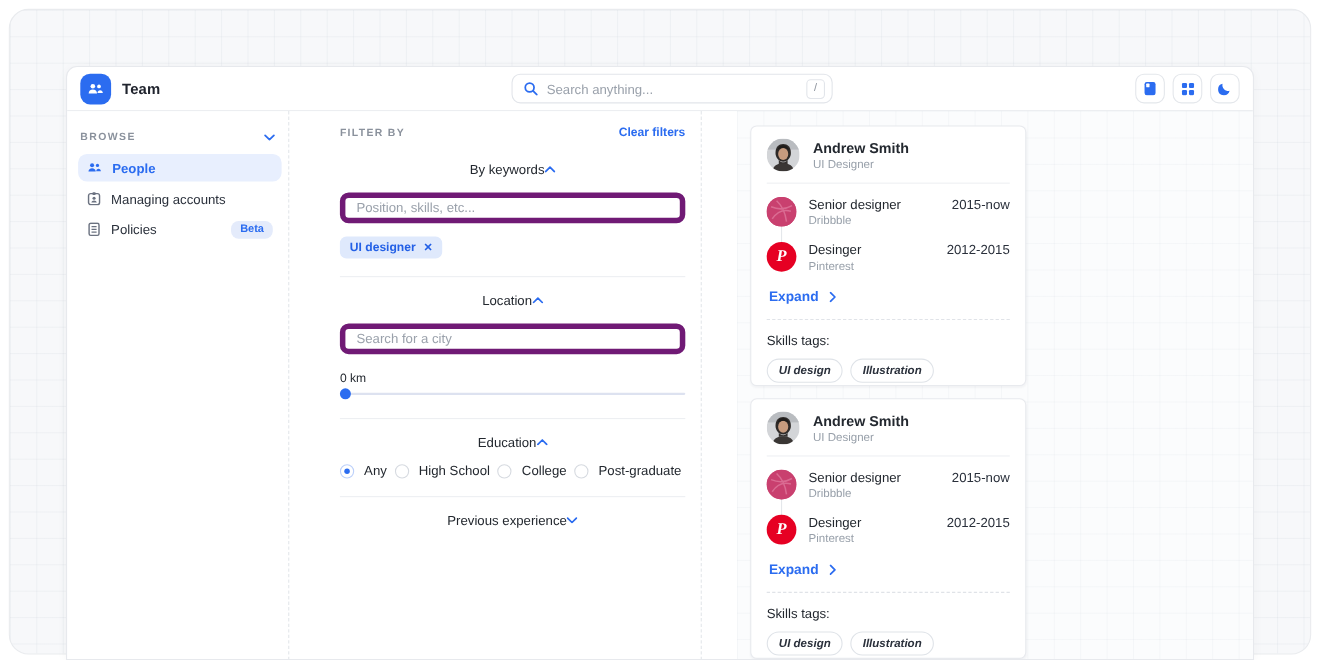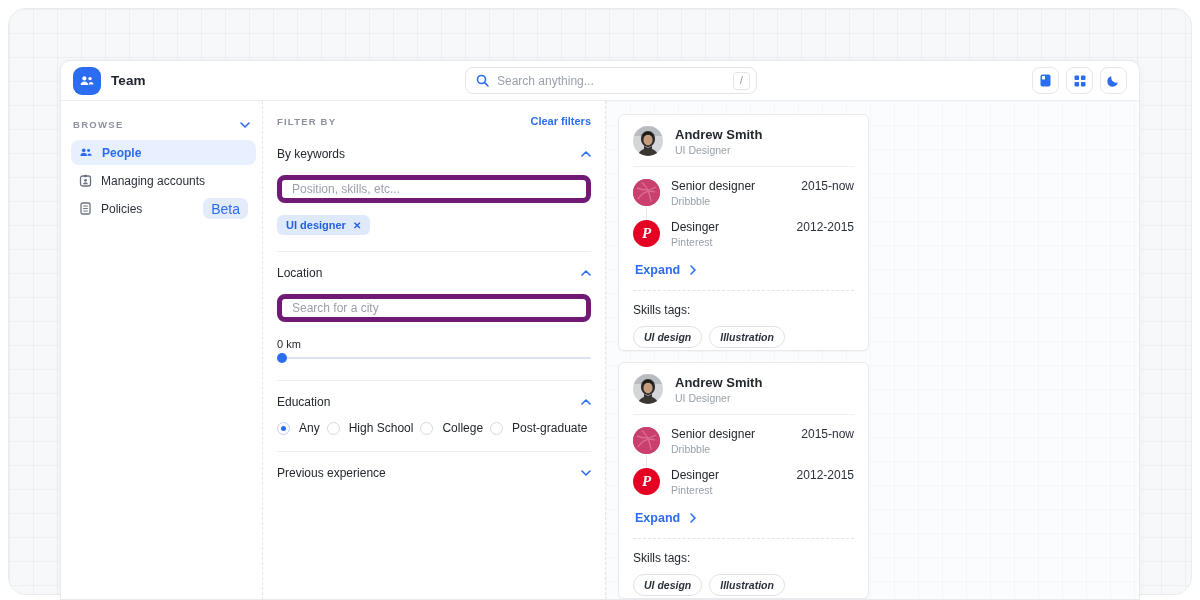--- a/index.html
+++ b/index.html
@@ -32,41 +32,41 @@
   .search input::placeholder { color:#9aa1ab; }
   .kbd { min-width:17px; height:18px; border:1px solid #e2e5ea; border-radius:4px;
     font-size:10px; color:#8b919b; display:flex; align-items:center;
     justify-content:center; padding:0 4px; }
   .topbar-actions { margin-left:auto; display:flex; gap:7px; }
   .icon-btn { width:27px; height:27px; border:1px solid #e4e7eb; border-radius:8px;
     background:#fff; display:flex; align-items:center; justify-content:center;
     cursor:pointer; }
 
   
-  .body-row { display:flex; height:499px; }
+  .body-row { display:flex; height:499px;gap:32px; }
   .sidebar { width:202px; padding:12px 6px 0 10px; border-right:1px dashed #e3e6ea; }
   .browse-head { display:flex; align-items:center; justify-content:space-between;
     padding:6px 6px 10px 2px; }
   .browse-label { font-size:9.5px; font-weight:700; color:#8a919c; letter-spacing:1.3px; }
   .nav-item { display:flex; align-items:center; gap:9px; height:25px;
     border-radius:8px; padding:0 8px; margin-bottom:3px; font-size:12px;
     color:#2a303b; cursor:pointer; }
   .nav-item.active { background:#e8effe; color:#2b6cf0; font-weight:700; }
   .nav-item .grow { flex:1; }
-  .badge { background:#e4ebfb; color:#2b6cf0; font-size:14px; font-weight:400;
+  .badge { background:#e4ebfb; color:#2b6cf0; font-size:10px; font-weight:700;
     border-radius:7px; padding:2.5px 8px; }
 
   
   .filters { width:343px; padding:14px 14px 0 14px; border-right:1px dashed #e3e6ea;
     position:relative; }
   .filters-head { display:flex; align-items:center; justify-content:space-between;
     margin-bottom:20px; }
   .filters-label { font-size:9.5px; font-weight:700; color:#8a919c; letter-spacing:1.2px; }
   .link { color:#2b6cf0; font-size:11px; font-weight:700; cursor:pointer; }
-  .section-head { display:flex; align-items:center; justify-content:space-between;
+  .section-head { display:flex; align-items:center; justify-content:center;
     font-size:12px; font-weight:400; color:#23282f; cursor:pointer; }
   .text-input { margin-top:14px; height:28px; width:100%; border:5px solid #701a75;
     border-radius:8px; padding:0 10px; font-size:12px; color:#39404b; outline:0;
     font-family:"Liberation Sans", sans-serif; }
   .text-input::placeholder { color:#9aa1ab; }
   .chip-row { margin-top:12px; }
   .chip { display:inline-flex; align-items:center; gap:7px; background:#dfe9fc;
     color:#2360e6; font-size:11px; font-weight:700; border-radius:6px;
     padding:4px 9px; cursor:pointer; }
   .chip .x { font-size:10px; font-weight:700; cursor:pointer; }

